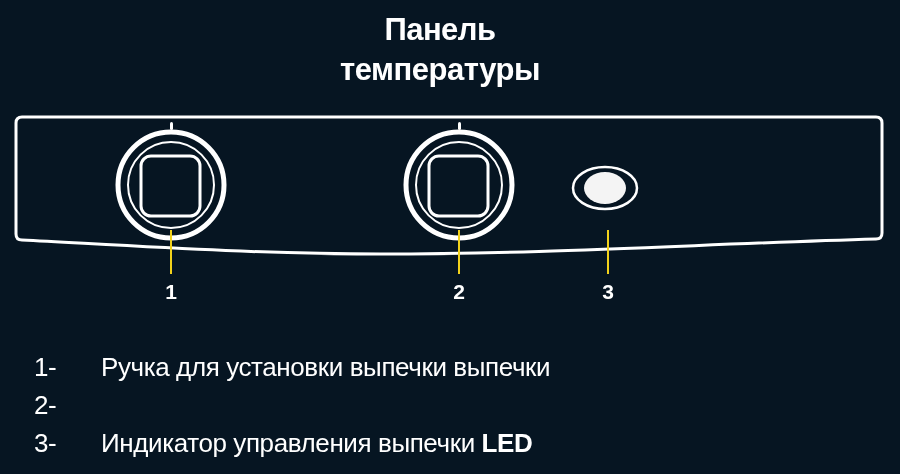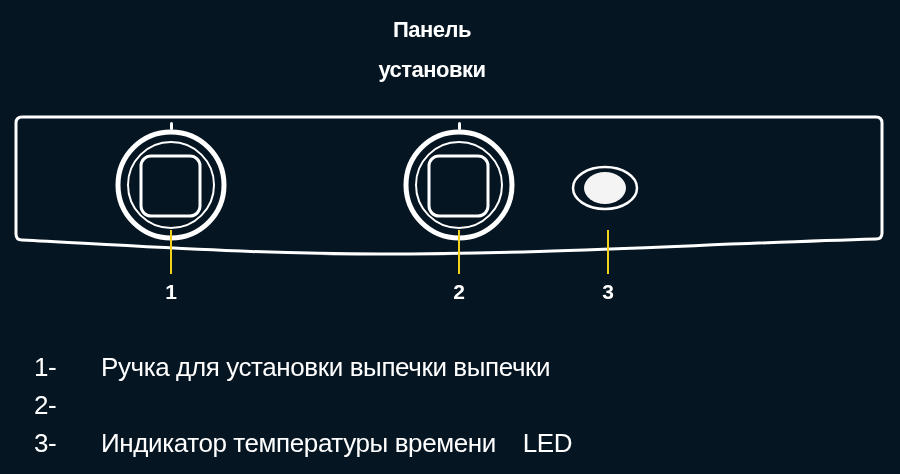--- a/index.html
+++ b/index.html
@@ -4,39 +4,39 @@
 <style>
   html, body { margin: 0; padding: 0; }
   body {
     width: 900px; height: 474px; overflow: hidden;
     background: #061522;
     font-family: "Liberation Sans", sans-serif;
     color: #ffffff;
     position: relative;
   }
   .title {
-    position: absolute; left: 0; top: 10px; width: 864px;
-    text-align: center; font-weight: bold; font-size: 22px; line-height: 40px;
+    position: absolute; left: 8px; top: 10px; width: 864px;
+    text-align: center; font-weight: bold; font-size: 31px; line-height: 40px;
     letter-spacing: -0.5px;
   }
   .diagram { position: absolute; left: 0; top: 0; }
   .callout-num {
     position: absolute; font-size: 21px; font-weight: bold; width: 20px; text-align: center;
   }
   .legend { position: absolute; left: 34px; top: 352px; }
   .legend-row { display: flex; align-items: baseline; height: 38px; font-size: 26px; letter-spacing: -0.4px; }
   .legend-num { width: 67px; }
-  .legend-text b { font-weight: normal; margin-left: 20px; }
+  .legend-text b { font-weight: bold; }
 </style>
 </head>
 <body>
 
 <div class="title">
   <div>Панель</div>
-  <div>установки</div>
+  <div>температуры</div>
 </div>
 
 <svg class="diagram" width="900" height="474" viewBox="0 0 900 474">
 
   <path d="M22,117 L876,117 Q882,117 882,123 L882,233 Q882,239 876,239 C700,244 550,254 380,254 C250,254 120,245 22,240 Q16,240 16,234 L16,123 Q16,117 22,117 Z" fill="none" stroke="#ffffff" stroke-width="3"></path>
 
   <g>
     <rect x="170" y="122" width="3" height="8" rx="1.5" fill="#ffffff"></rect>
     <circle cx="171" cy="185" r="53" fill="none" stroke="#ffffff" stroke-width="5"></circle>
     <circle cx="171" cy="185" r="43" fill="none" stroke="#ffffff" stroke-width="2"></circle>
@@ -67,15 +67,15 @@
 <div class="legend">
   <div class="legend-row">
     <span class="legend-num">1-</span>
     <span class="legend-text"><span>Ручка  для установки выпечки выпечки</span><b></b></span>
   </div>
   <div class="legend-row">
     <span class="legend-num">2-</span>
   </div>
   <div class="legend-row">
     <span class="legend-num">3-</span>
-    <span class="legend-text"><span>Индикатор температуры времени </span><b>LED</b></span>
+    <span class="legend-text"><span>Индикатор управления выпечки </span><b>LED</b></span>
   </div>
 </div>
 
 </body></html>

